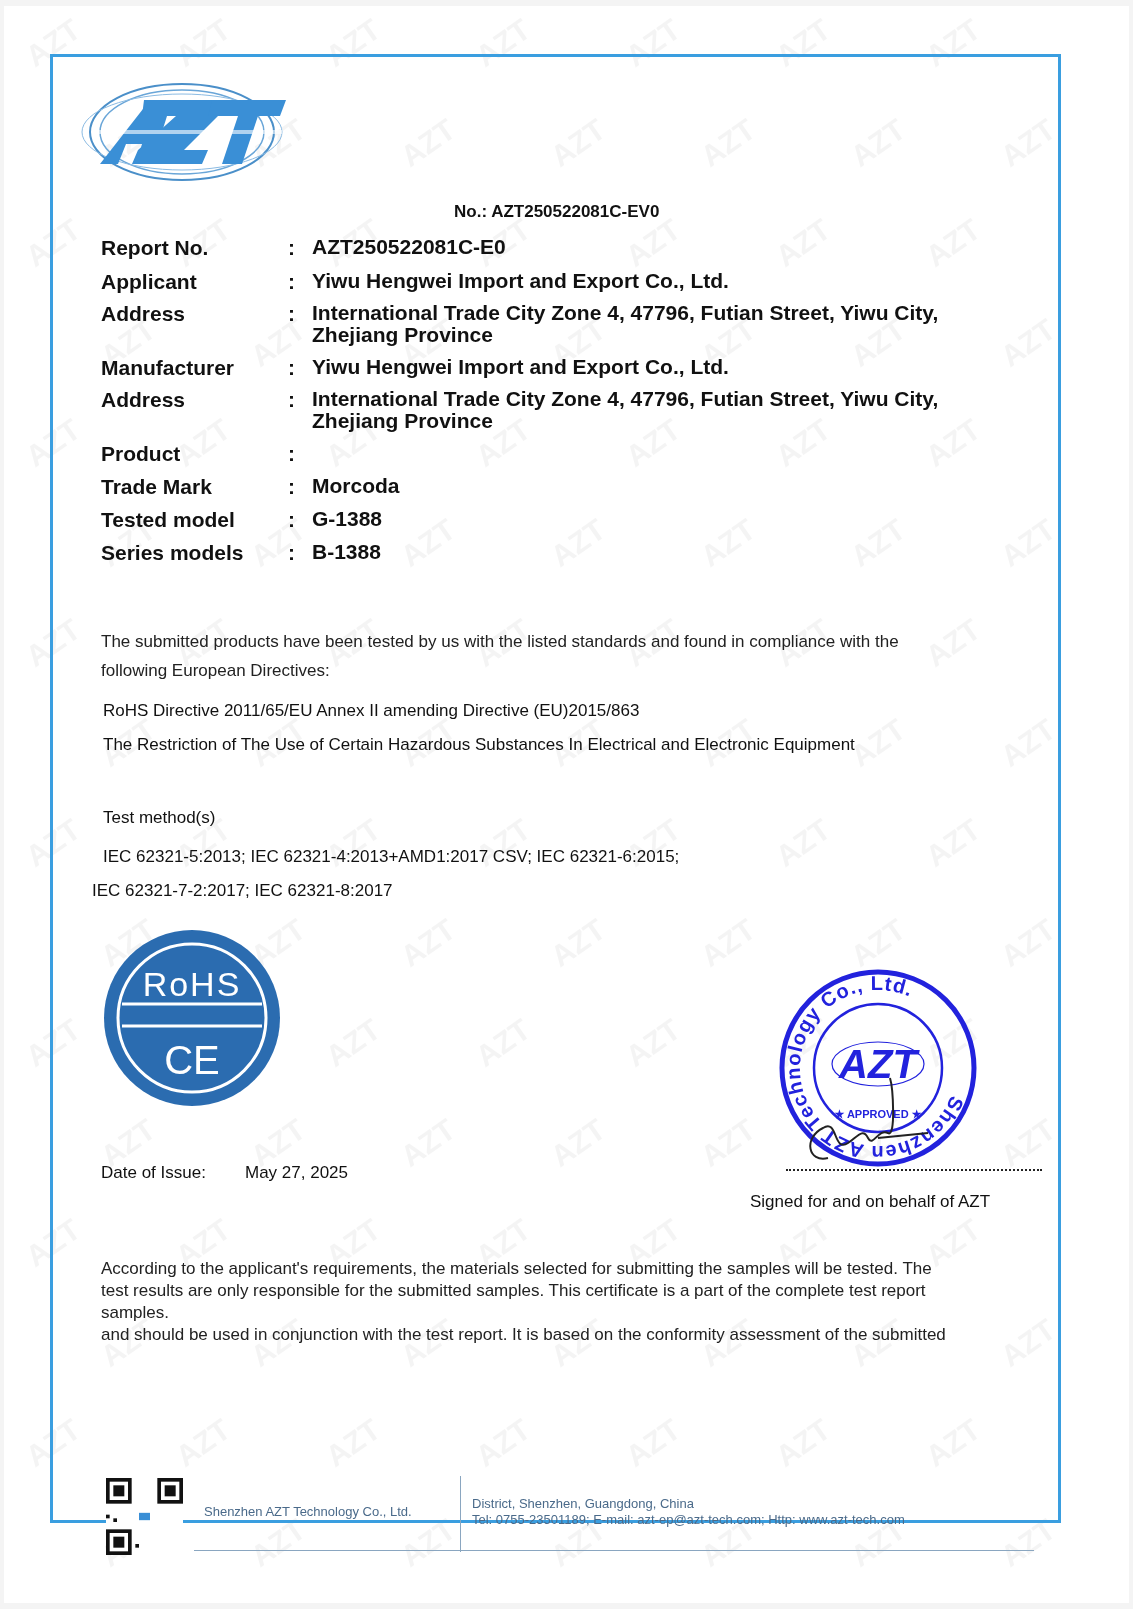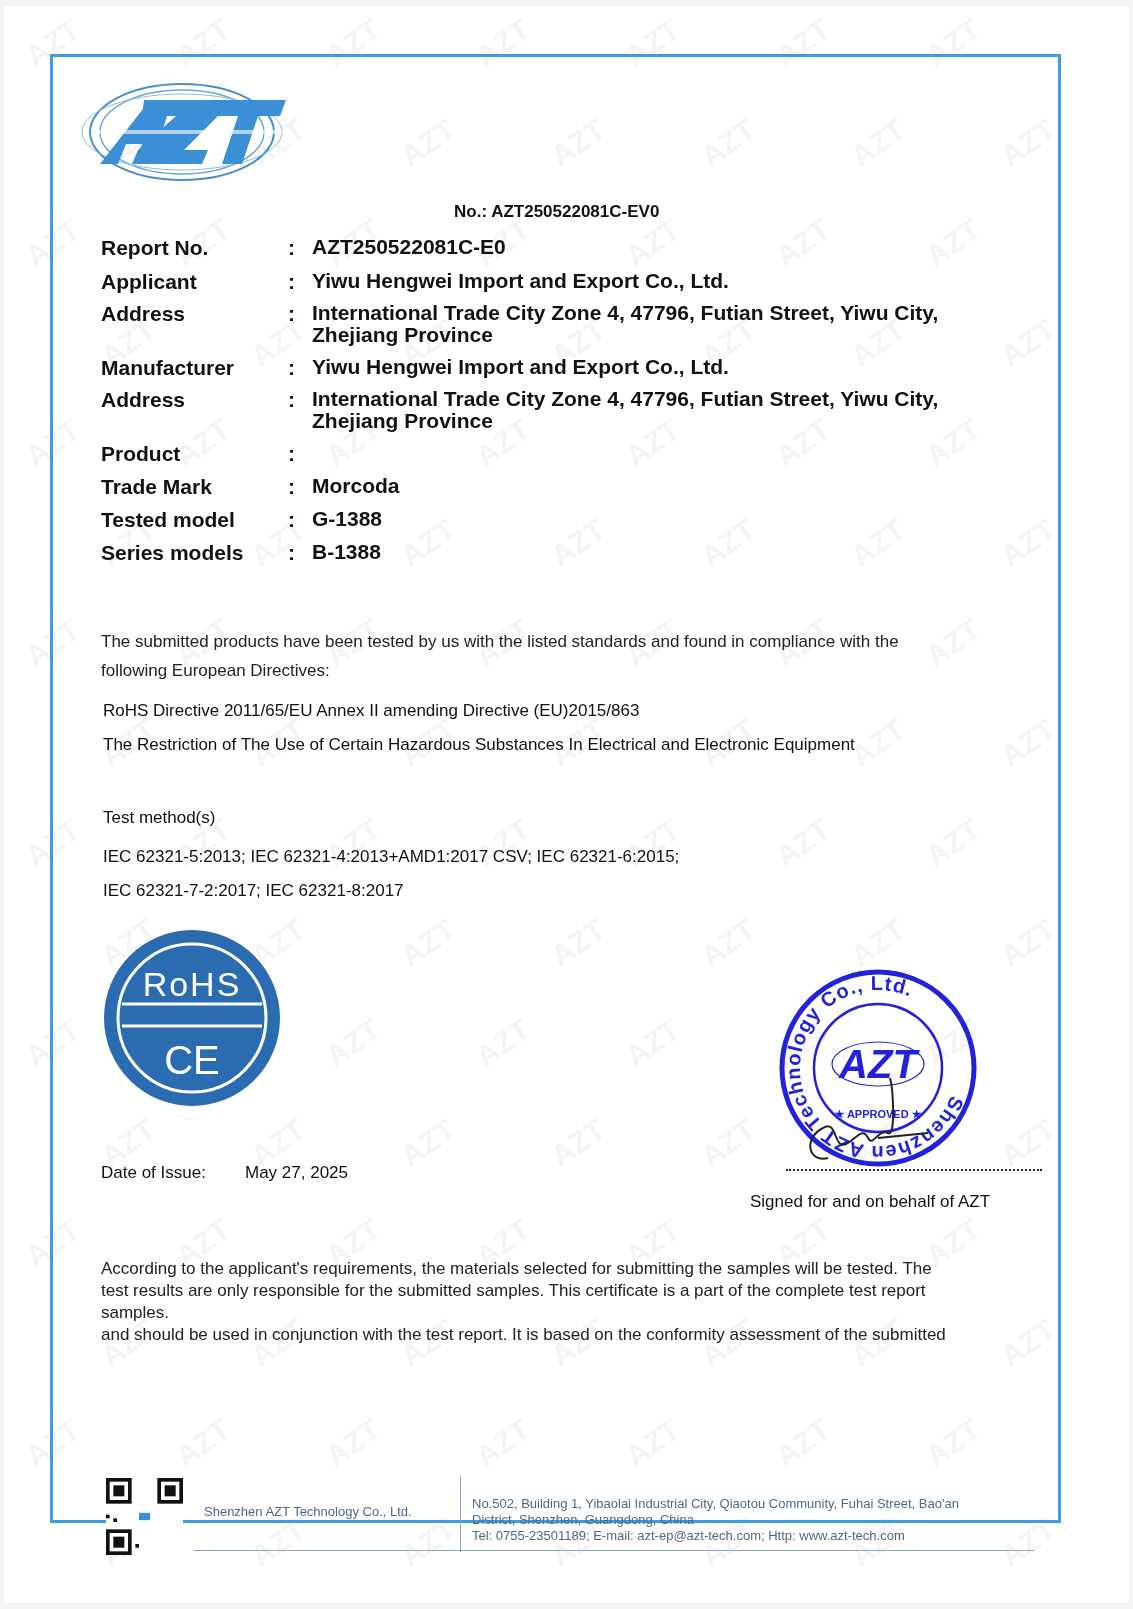--- a/index.html
+++ b/index.html
@@ -228,21 +228,21 @@
       <div class="value">B-1388</div>
     </div>
   </div>
 
   <div class="p" style="left:97px;top:626px">The submitted products have been tested by us with the listed standards and found in compliance with the</div>
   <div class="p" style="left:97px;top:655px">following European Directives:</div>
   <div class="b" style="left:99px;top:695px">RoHS Directive 2011/65/EU Annex II amending Directive (EU)2015/863</div>
   <div class="b" style="left:99px;top:729px">The Restriction of The Use of Certain Hazardous Substances In Electrical and Electronic Equipment</div>
   <div class="b" style="left:99px;top:802px">Test method(s)</div>
   <div class="b" style="left:99px;top:841px">IEC 62321-5:2013; IEC 62321-4:2013+AMD1:2017 CSV; IEC 62321-6:2015;</div>
-  <div class="b" style="left:99px;top:875px">IEC 62321-7-2:2017; IEC 62321-8:2017</div>
+  <div class="b" style="left:88px;top:875px">IEC 62321-7-2:2017; IEC 62321-8:2017</div>
 
   <svg class="rohs" viewBox="0 0 180 180">
     <circle cx="90" cy="90" r="88" fill="#2b6cb0"></circle>
     <circle cx="90" cy="90" r="74" fill="none" stroke="#ffffff" stroke-width="3"></circle>
     <line x1="20" y1="76" x2="160" y2="76" stroke="#ffffff" stroke-width="3"></line>
     <line x1="20" y1="98" x2="160" y2="98" stroke="#ffffff" stroke-width="3"></line>
     <text id="rohs-top" x="90" y="68" text-anchor="middle" fill="#ffffff" font-size="34" font-family="Liberation Sans, sans-serif" letter-spacing="2">RoHS</text>
     <text id="rohs-bot" x="90" y="146" text-anchor="middle" fill="#ffffff" font-size="40" font-family="Liberation Sans, sans-serif">CE</text>
   </svg>
 
@@ -286,18 +286,17 @@
       <rect x="2" y="16" width="3" height="3" fill="#111"></rect>
       <rect x="0" y="10" width="1" height="1" fill="#111"></rect>
       <rect x="2" y="11" width="1" height="1" fill="#111"></rect>
       <rect x="8" y="18" width="1" height="1" fill="#111"></rect>
       <rect x="8" y="8" width="5" height="5" fill="#fff"></rect>
       <rect x="9" y="9.5" width="3" height="2" fill="#3a8fd6"></rect>
     </svg>
   <div class="footer-company">Shenzhen AZT Technology Co., Ltd.</div>
   <div class="footer-vline"></div>
   <div class="footer-addr">
-    <div>No.502, Building 1, Yibaolai Industrial City, Qiaotou Community, Fuhai Street, Bao'an</div>
     <div>District, Shenzhen, Guangdong, China</div>
     <div>Tel: 0755-23501189; E-mail: azt-ep@azt-tech.com; Http: www.azt-tech.com</div>
   </div>
   <div class="footer-line1"></div>
 </div>
 
 </body></html>

